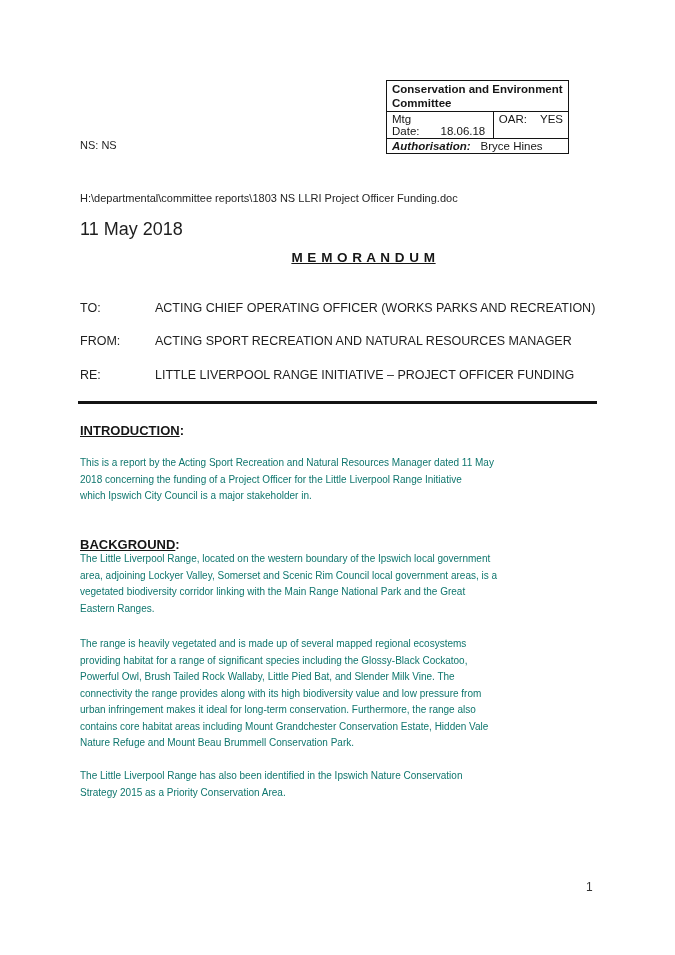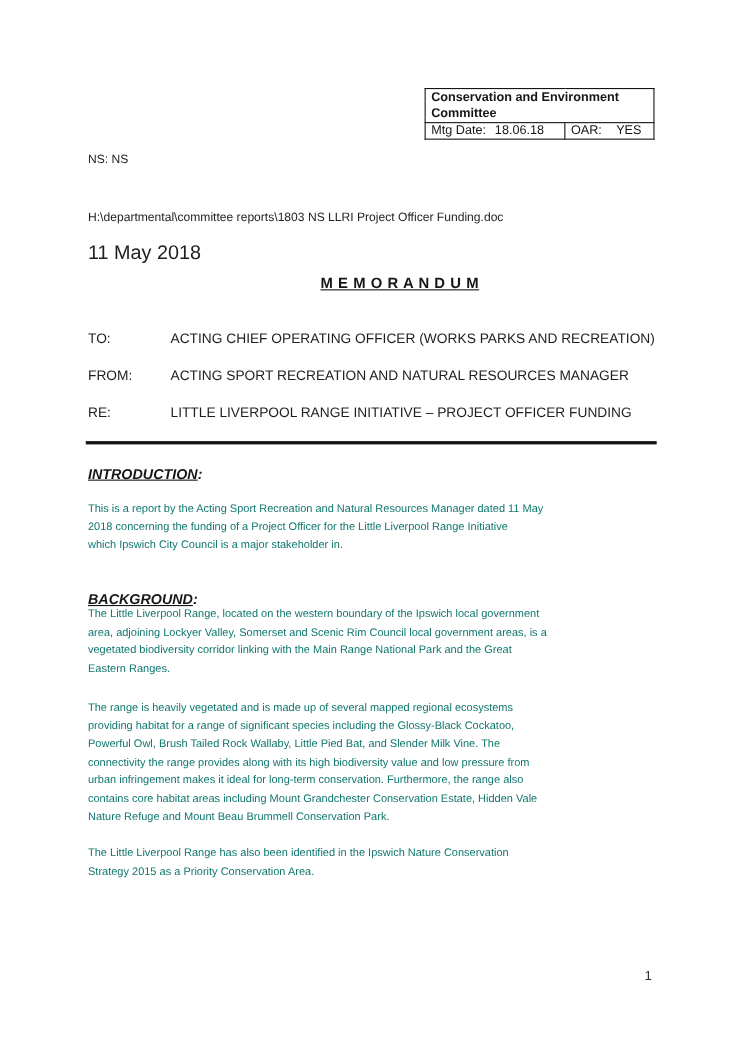--- a/index.html
+++ b/index.html
@@ -11,39 +11,39 @@
     font-family: "Liberation Sans", sans-serif;
     color: #1e1e1e;
     overflow: hidden;
   }
 
   
   .hdr-table {
     position: absolute;
     left: 386px;
     top: 80px;
-    width: 209px;
+    width: 183px;
     border-collapse: collapse;
     font-size: 11.5px;
     color: #161616;
   }
   .hdr-table td {
     border: 1.5px solid #141414;
     padding: 1px 5px;
     vertical-align: top;
   }
   .committee-cell {
     font-weight: bold;
     white-space: pre-line;
     line-height: 14px;
     padding-top: 2px;
     padding-bottom: 2px;
   }
   .mtg-cell { width: 116px; }
-  .mtg-cell .val { margin-left: 8px; text-align: center; }
+  .mtg-cell .val { margin-left: 21px; text-align: center; }
   .oar-cell .val { margin-left: 13px; }
   .auth-label { font-weight: bold; font-style: italic; }
   .auth-val { margin-left: 10px; }
 
   
   .ns-line, .path-line {
     position: absolute;
     left: 80px;
     font-size: 11px;
     color: #242424;
@@ -92,21 +92,20 @@
     height: 2.5px;
     background: #141414;
   }
 
   .sec-heading {
     position: absolute;
     left: 80px;
     font-size: 13px;
     font-weight: bold;
     color: #161616;
-    font-style: italic;
   }
   .sec-heading .u { text-decoration: underline; }
   .sec-heading.intro { top: 423px; }
   .sec-heading.bg    { top: 537px; text-align: right; }
 
   .para {
     position: absolute;
     left: 80px;
     width: 550px;
     font-size: 10px;
@@ -139,20 +138,25 @@
 Committee</td>
       </tr>
       <tr>
         <td class="mtg-cell">
           <span>Mtg Date:</span><span class="val">18.06.18</span>
         </td>
         <td class="oar-cell">
           <span>OAR:</span><span class="val">YES</span>
         </td>
       </tr>
+      <tr>
+        <td colspan="2">
+          <span class="auth-label">Authorisation:</span><span class="auth-val">Bryce Hines</span>
+        </td>
+      </tr>
     </tbody>
   </table>
 
   <div class="ns-line">NS: NS</div>
   <div class="path-line">H:\departmental\committee reports\1803 NS LLRI Project Officer Funding.doc</div>
 
   <div class="memo-date">11 May 2018</div>
 
   <div class="memo-title">M E M O R A N D U M</div>
 

